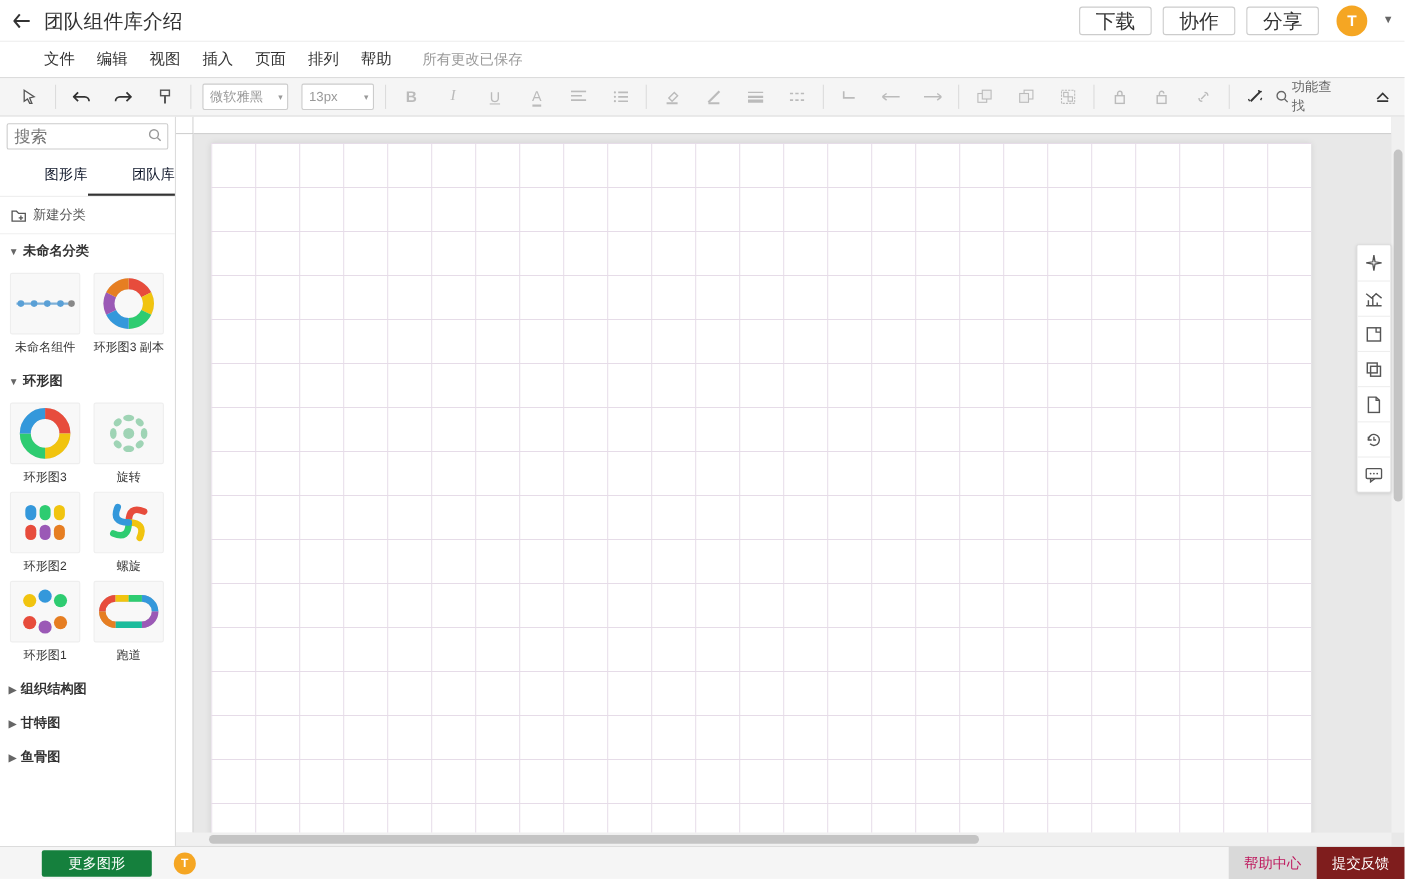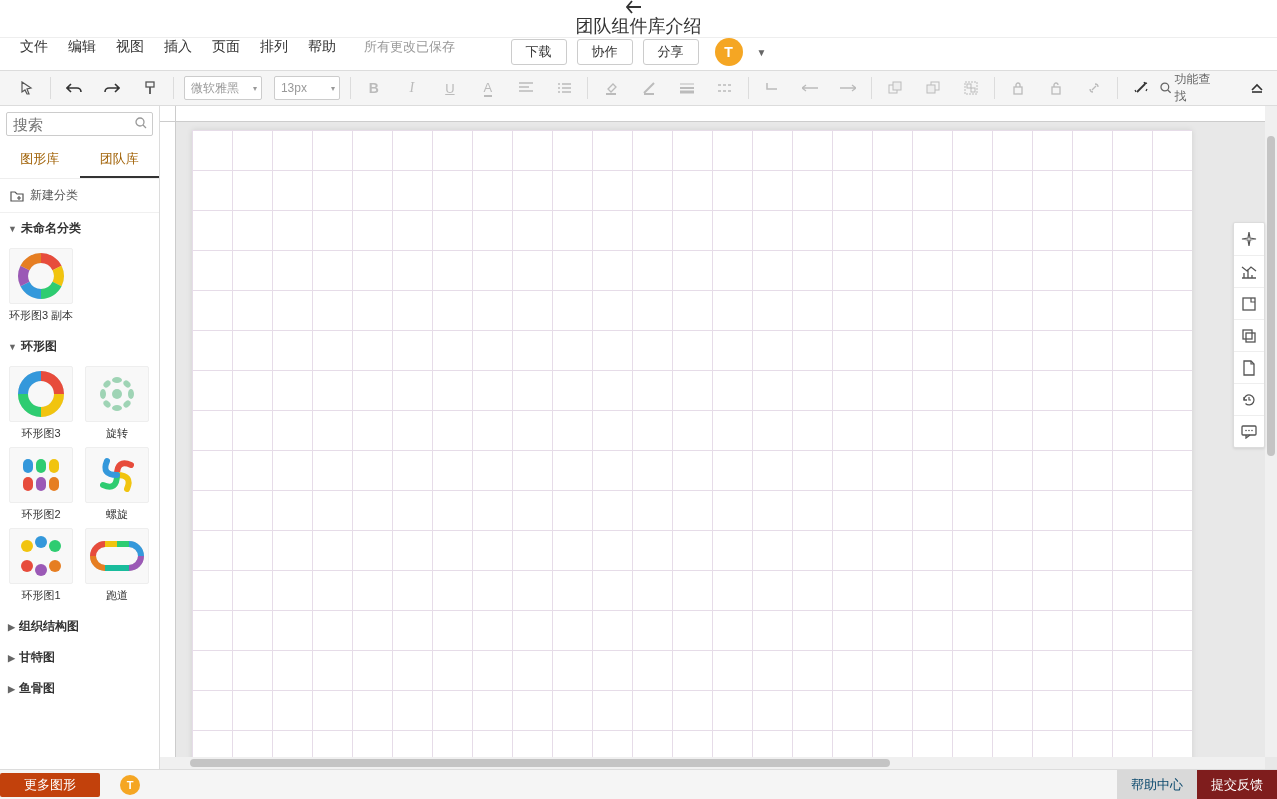--- a/index.html
+++ b/index.html
@@ -1,29 +1,29 @@
 <!DOCTYPE html>
 <html><head>
 <meta charset="utf-8">
 <style>
   * { box-sizing: border-box; margin: 0; padding: 0; }
   body { font-family: "Microsoft YaHei", Arial, sans-serif; font-size: 12px; color: #333; background: #fff; overflow: hidden; }
   .app { display: flex; flex-direction: column; width: 1277px; height: 799px; }
 
   
-  .header { display: flex; align-items: center; height: 38px; padding: 0 10px; border-bottom: 1px solid #eee; flex-direction: column; }
+  .header { display: flex; align-items: center; height: 38px; padding: 0 10px; border-bottom: 1px solid #eee; }
   .back-arrow { width: 20px; height: 20px; display: flex; align-items: center; justify-content: center; cursor: pointer; margin-right: 10px; }
   .doc-title { font-size: 18px; font-weight: 400; color: #333; flex: 1; }
   .header-right { display: flex; align-items: center; gap: 10px; }
-  .hdr-btn { border: 1px solid #ccc; background: #fff; border-radius: 3px; height: 26px; padding: 0 14px; font-size: 13px; cursor: pointer; color: #333; }
+  .hdr-btn { border: 1px solid #ccc; background: #fff; border-radius: 3px; height: 26px; padding: 0 14px; font-size: 18px; cursor: pointer; color: #333; }
   .avatar { width: 28px; height: 28px; border-radius: 50%; background: #f5a623; color: #fff; display: flex; align-items: center; justify-content: center; font-size: 14px; font-weight: bold; margin-left: 6px; }
   .caret-down { margin-left: 4px; color: #666; font-size: 10px; }
 
   
-  .menubar { display: flex; align-items: flex-start; height: 32px; padding: 0 10px 0 20px; gap: 20px; font-size: 14px; color: #333; }
+  .menubar { display: flex; align-items: center; height: 32px; padding: 0 10px 0 40px; gap: 20px; font-size: 14px; color: #333; }
   .menubar .menu-item { cursor: pointer; }
   .save-status { color: #999; font-size: 13px; margin-left: 8px; }
 
   
   .toolbar { display: flex; align-items: center; height: 36px; background: #f5f5f5; border-top: 1px solid #dcdcdc; border-bottom: 1px solid #dcdcdc; padding: 0 8px; position: relative; }
   .tb-group { display: flex; align-items: center; gap: 12px; padding: 0 6px; }
   .tb-sep { width: 1px; height: 22px; background: #dcdcdc; margin: 0 4px; }
   .tb-btn { width: 26px; height: 26px; display: flex; align-items: center; justify-content: center; cursor: pointer; color: #555; border-radius: 2px; }
   .tb-btn.disabled { color: #bbb; cursor: default; }
   .font-select { border: 1px solid #ccc; background: #fff; height: 24px; padding: 0 18px 0 6px; font-size: 12px; color: #999; position: relative; display: flex; align-items: center; border-radius: 2px; width: 78px; }
@@ -36,21 +36,21 @@
   
   .main { display: flex; flex: 1; overflow: hidden; position: relative; }
 
   
   .sidebar { width: 160px; border-right: 1px solid #dcdcdc; display: flex; flex-direction: column; background: #fff; }
   .search-wrap { padding: 6px; }
   .search-input { width: 100%; height: 24px; border: 1px solid #ccc; border-radius: 2px; padding: 0 24px 0 6px; font-size: 15px; background: #fff; }
   .search-wrap { position: relative; }
   .search-icon-inner { position: absolute; right: 12px; top: 11px; color: #999; font-size: 13px; }
   .sb-tabs { display: flex; border-bottom: 1px solid #eee; }
-  .sb-tab { flex: 1; text-align: center; padding: 8px 0; font-size: 13px; cursor: pointer; color: #a16207; }
+  .sb-tab { flex: 1; text-align: right; padding: 8px 0; font-size: 13px; cursor: pointer; color: #0f172a; }
   .sb-tab.active { border-bottom: 2px solid #333; font-weight: 500; }
   .new-category { display: flex; align-items: center; padding: 8px 10px; font-size: 12px; color: #555; cursor: pointer; gap: 6px; border-bottom: 1px solid #f0f0f0; }
   .cat-header { display: flex; align-items: center; padding: 7px 8px; font-size: 12px; font-weight: bold; color: #333; cursor: pointer; gap: 4px; }
   .cat-caret { font-size: 9px; color: #666; }
   .thumbs { display: flex; flex-wrap: wrap; padding: 4px 6px 8px; gap: 6px; }
   .thumb-item { width: 70px; display: flex; flex-direction: column; align-items: center; cursor: pointer; }
   .thumb-img { width: 64px; height: 56px; background: #f8f8f8; border: 1px solid #eee; border-radius: 2px; display: flex; align-items: center; justify-content: center; overflow: hidden; }
   .thumb-label { font-size: 11px; color: #333; margin-top: 4px; white-space: nowrap; overflow: hidden; text-overflow: ellipsis; max-width: 70px; text-align: center; }
   .sb-scroll { flex: 1; overflow-y: auto; }
 
@@ -72,25 +72,25 @@
   .scrollbar-h { position: absolute; left: 0; right: 12px; bottom: 0; height: 12px; background: #f0f0f0; }
   .scrollbar-h .thumb { position: absolute; left: 30px; top: 2px; height: 8px; width: 700px; background: #c4c4c4; border-radius: 4px; }
 
   
   .right-dock { position: absolute; right: 12px; top: 116px; width: 32px; background: #fff; border: 1px solid #dcdcdc; border-radius: 2px; display: flex; flex-direction: column; z-index: 5; box-shadow: 0 1px 3px rgba(0,0,0,0.1); }
   .dock-btn { height: 32px; display: flex; align-items: center; justify-content: center; cursor: pointer; color: #555; }
   .dock-btn + .dock-btn { border-top: 1px solid #eee; }
 
   
   .footer { display: flex; align-items: center; height: 30px; background: #f5f5f5; border-top: 1px solid #dcdcdc; }
-  .more-shapes { background: #c2410c; color: #fff; height: 24px; padding: 0 24px; border: none; border-radius: 2px; font-size: 13px; cursor: pointer; }
+  .more-shapes { background: #15803d; color: #fff; height: 24px; padding: 0 24px; margin-left: 38px; border: none; border-radius: 2px; font-size: 13px; cursor: pointer; }
   .footer-avatar { width: 20px; height: 20px; border-radius: 50%; background: #f5a623; color: #fff; display: flex; align-items: center; justify-content: center; font-size: 11px; font-weight: bold; margin-left: 20px; }
   .footer-right { margin-left: auto; display: flex; }
   .footer-btn { height: 30px; padding: 0 14px; display: flex; align-items: center; font-size: 13px; cursor: pointer; }
-  .footer-btn.help { background: #d9d9d9; color: #0c4a6e; text-align: right; }
+  .footer-btn.help { background: #d9d9d9; color: #be185d; text-align: right; }
   .footer-btn.feedback { background: #7f1d1d; color: #fff; }
 
   svg { display: block; }
 
   
   .tv-timeline { width: 56px; height: 20px; }
   .tv-ring { width: 48px; height: 48px; }
 </style>
 </head>
 <body>
@@ -324,20 +324,33 @@
 
       <div class="sb-scroll">
 
         <div class="cat-header">
           <span class="cat-caret">▼</span>
           <span>未命名分类</span>
         </div>
         <div class="thumbs">
           <div class="thumb-item">
             <div class="thumb-img">
+              <svg class="tv-timeline" viewBox="0 0 56 20">
+                  <line x1="2" y1="10" x2="54" y2="10" stroke="#7db0d8" stroke-width="2"></line>
+                  <circle cx="6" cy="10" r="3" fill="#5aa0d6"></circle>
+                  <circle cx="18" cy="10" r="3" fill="#5aa0d6"></circle>
+                  <circle cx="30" cy="10" r="3" fill="#5aa0d6"></circle>
+                  <circle cx="42" cy="10" r="3" fill="#5aa0d6"></circle>
+                  <circle cx="52" cy="10" r="3" fill="#888"></circle>
+                </svg>
+            </div>
+            <div class="thumb-label">未命名组件</div>
+          </div>
+          <div class="thumb-item">
+            <div class="thumb-img">
               <svg class="tv-ring" viewBox="0 0 48 48">
                   <circle cx="24" cy="24" r="18" fill="none" stroke="#ddd" stroke-width="10"></circle>
                   <path d="M24 6 A18 18 0 0 1 40 16" fill="none" stroke="#e74c3c" stroke-width="10"></path>
                   <path d="M40 16 A18 18 0 0 1 40 32" fill="none" stroke="#f1c40f" stroke-width="10"></path>
                   <path d="M40 32 A18 18 0 0 1 24 42" fill="none" stroke="#2ecc71" stroke-width="10"></path>
                   <path d="M24 42 A18 18 0 0 1 8 32" fill="none" stroke="#3498db" stroke-width="10"></path>
                   <path d="M8 32 A18 18 0 0 1 8 16" fill="none" stroke="#9b59b6" stroke-width="10"></path>
                   <path d="M8 16 A18 18 0 0 1 24 6" fill="none" stroke="#e67e22" stroke-width="10"></path>
                 </svg>
             </div>

